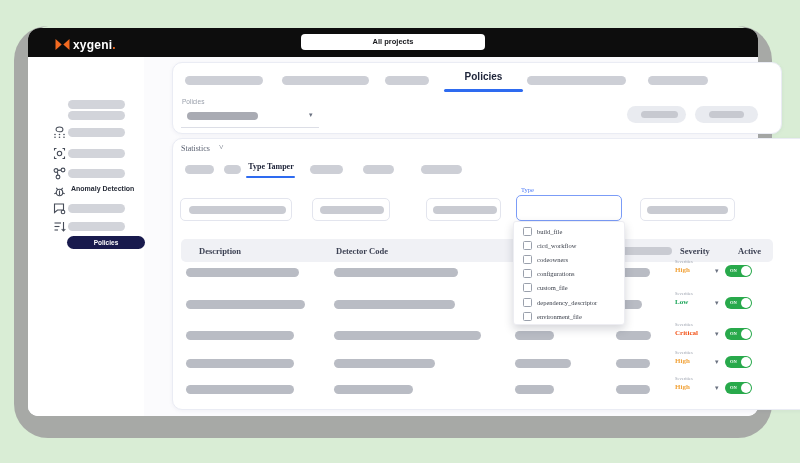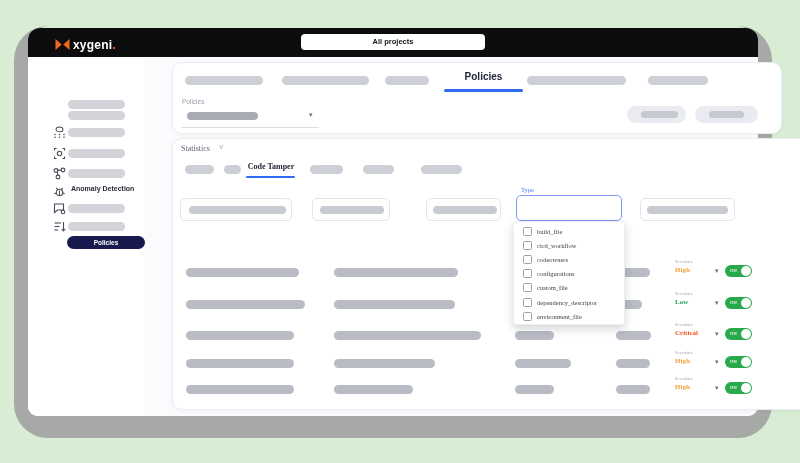--- a/index.html
+++ b/index.html
@@ -200,21 +200,21 @@
               <span class="inner" style="left:14px;width:35px"></span>
             </span>
         </section>
 
         <section class="card card2">
           <span class="stats-title">Statistics</span>
           <span class="stats-chevron">˅</span>
 
           <span class="pbar" style="left:12px;top:26px;width:29px"></span>
           <span class="pbar" style="left:51px;top:26px;width:17px"></span>
-          <span class="tab-active" style="left:72px;top:23px;width:52px;font-size:8px">Code Tamper</span>
+          <span class="tab-active" style="left:72px;top:23px;width:52px;font-size:8px">Type Tamper</span>
           <span class="tab-underline" style="left:73px;top:37px;width:49px;height:2px"></span>
           <span class="pbar" style="left:137px;top:26px;width:33px"></span>
           <span class="pbar" style="left:190px;top:26px;width:31px"></span>
           <span class="pbar" style="left:248px;top:26px;width:41px"></span>
 
           <span class="ffield" style="left:7px;width:112px">
               <span class="inner" style="left:8px;width:97px"></span>
             </span>
           <span class="ffield" style="left:139px;width:78px">
               <span class="inner" style="left:7px;width:64px"></span>
@@ -252,20 +252,27 @@
             <div class="opt">
                 <span class="cb"></span>
                 <span class="optlabel">dependency_descriptor</span>
               </div>
             <div class="opt">
                 <span class="cb"></span>
                 <span class="optlabel">environment_file</span>
               </div>
           </div>
 
+          <div class="thead">
+            <span class="th" style="left:18px">Description</span>
+            <span class="th" style="left:155px">Detector Code</span>
+            <span class="th-bar"></span>
+            <span class="th" style="left:499px">Severity</span>
+            <span class="th" style="left:557px">Active</span>
+          </div>
 
           <div class="trow" style="top:116px">
             <span class="rbar" style="left:13px;width:113px"></span>
             <span class="rbar" style="left:161px;width:124px"></span>
             <span class="rbar" style="left:342px;width:55px"></span>
             <span class="rbar" style="left:444px;width:33px"></span>
             <div class="sevcell">
               <span class="sevlabel">Severities</span>
               <span class="sevval sev-high">High</span>
               <span class="sevcaret">▾</span>

